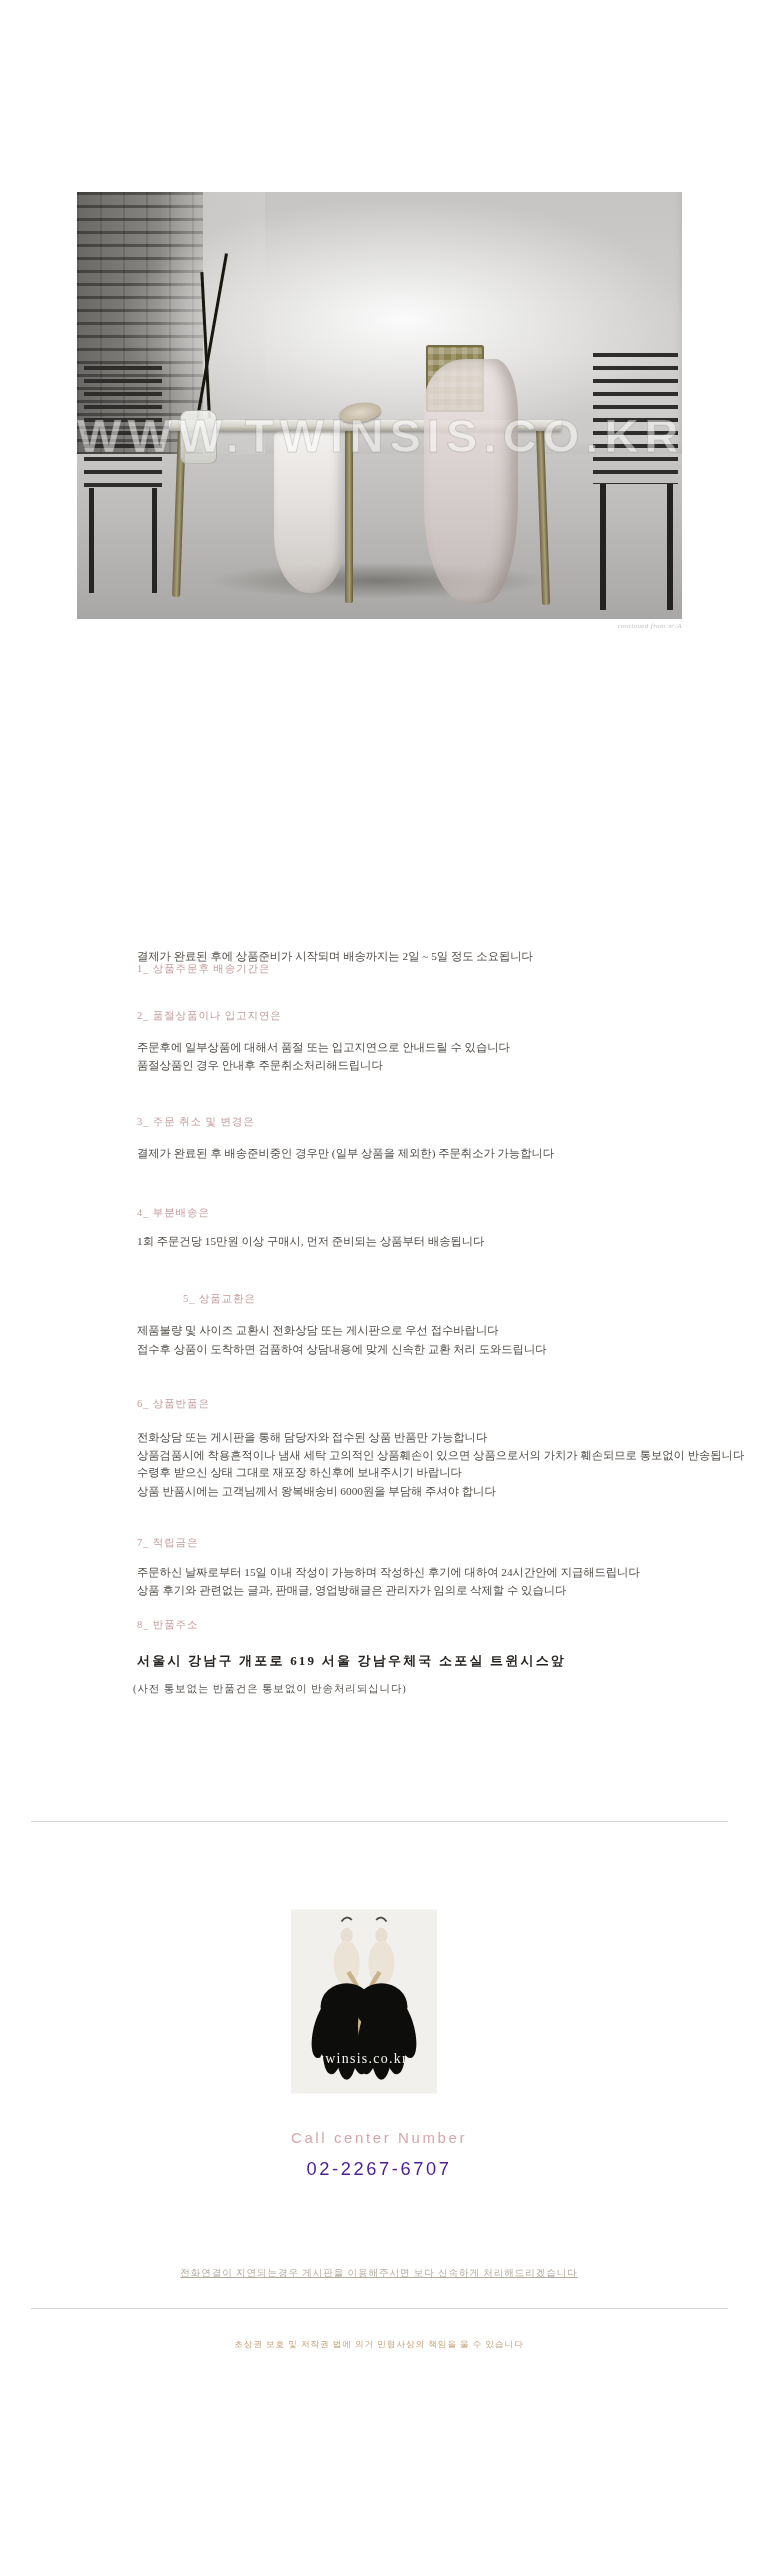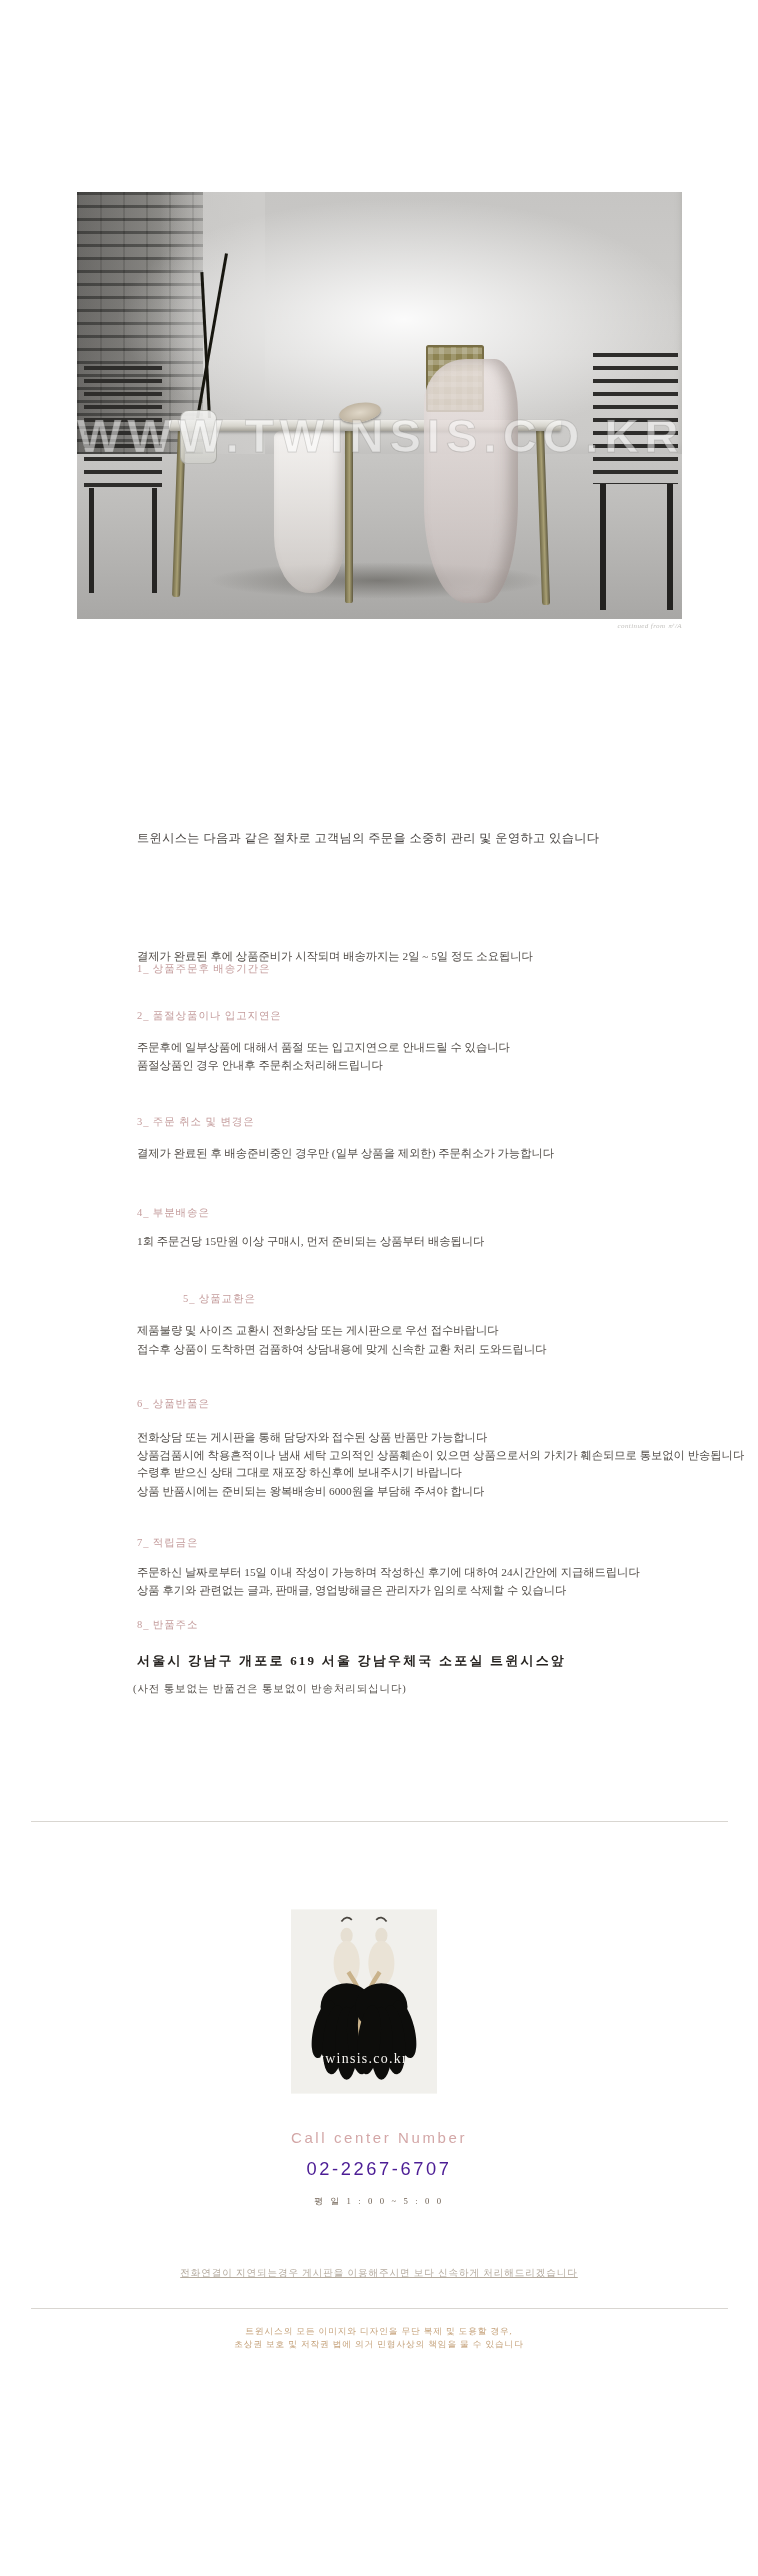--- a/index.html
+++ b/index.html
@@ -100,21 +100,20 @@
     <div class="branch abs" style="left:119px;top:59px;height:167px;transform:rotate(10deg);"></div>
     <div class="branch abs" style="left:131px;top:80px;height:146px;transform:rotate(-3deg);"></div>
     <div class="vase abs"></div>
     <div class="head-obj abs"></div>
     <div class="board abs"></div>
     <div class="fabric-r abs"></div>
     <div class="watermark">WWW.TWINSIS.CO.KR</div>
   </div>
   <div class="caption">continued from ㎡/A</div>
 
-  <div class="intro">트윈시스는 다음과 같은 절차로 고객님의 주문을 소중히 관리 및 운영하고 있습니다</div>
 
   <div class="sec-head" style="top:922px;margin-top:40px;">1_ 상품주문후 배송기간은</div>
   <div class="line" style="top:949px;">결제가 완료된 후에 상품준비가 시작되며 배송까지는 2일 ~ 5일 정도 소요됩니다</div>
 
   <div class="sec-head" style="top:1009px;">2_ 품절상품이나 입고지연은</div>
   <div class="line" style="top:1040px;">주문후에 일부상품에 대해서 품절 또는 입고지연으로 안내드릴 수 있습니다</div>
   <div class="line" style="top:1058px;">품절상품인 경우 안내후 주문취소처리해드립니다</div>
 
   <div class="sec-head" style="top:1115px;">3_ 주문 취소 및 변경은</div>
   <div class="line" style="top:1146px;">결제가 완료된 후 배송준비중인 경우만 (일부 상품을 제외한) 주문취소가 가능합니다</div>
@@ -123,21 +122,21 @@
   <div class="line" style="top:1234px;">1회 주문건당 15만원 이상 구매시, 먼저 준비되는 상품부터 배송됩니다</div>
 
   <div class="sec-head" style="top:1292px;margin-left:46px;">5_ 상품교환은</div>
   <div class="line" style="top:1323px;">제품불량 및 사이즈 교환시 전화상담 또는 게시판으로 우선 접수바랍니다</div>
   <div class="line" style="top:1342px;">접수후 상품이 도착하면 검품하여 상담내용에 맞게 신속한 교환 처리 도와드립니다</div>
 
   <div class="sec-head" style="top:1397px;">6_ 상품반품은</div>
   <div class="line" style="top:1430px;">전화상담 또는 게시판을 통해 담당자와 접수된 상품 반품만 가능합니다</div>
   <div class="line" style="top:1448px;">상품검품시에 착용흔적이나 냄새 세탁 고의적인 상품훼손이 있으면 상품으로서의 가치가 훼손되므로 통보없이 반송됩니다</div>
   <div class="line" style="top:1465px;">수령후 받으신 상태 그대로 재포장 하신후에 보내주시기 바랍니다</div>
-  <div class="line" style="top:1484px;">상품 반품시에는 준비되는 왕복배송비 6000원을 부담해 주셔야 합니다</div>
+  <div class="line" style="top:1484px;">상품 반품시에는 고객님께서 왕복배송비 6000원을 부담해 주셔야 합니다</div>
 
   <div class="sec-head" style="top:1536px;">7_ 적립금은</div>
   <div class="line" style="top:1565px;">주문하신 날짜로부터 15일 이내 작성이 가능하며  작성하신 후기에 대하여 24시간안에 지급해드립니다</div>
   <div class="line" style="top:1583px;">상품 후기와 관련없는 글과, 판매글, 영업방해글은 관리자가 임의로 삭제할 수 있습니다</div>
 
   <div class="sec-head" style="top:1618px;">8_ 반품주소</div>
   <div class="addr">서울시 강남구 개포로 619 서울 강남우체국 소포실 트윈시스앞</div>
   <div class="note">(사전 통보없는 반품건은 통보없이 반송처리되십니다)</div>
 
   <div class="divider" style="top:1821px;"></div>
@@ -164,23 +163,21 @@
       <ellipse cx="130" cy="138" rx="12" ry="34" fill="#0d0d0b" transform="rotate(-14 130 138)"></ellipse>
       <ellipse cx="118" cy="150" rx="13" ry="40" fill="#0d0d0b" transform="rotate(-6 118 150)"></ellipse>
       <ellipse cx="104" cy="154" rx="13" ry="42" fill="#0d0d0b"></ellipse>
       <ellipse cx="90" cy="150" rx="13" ry="40" fill="#0d0d0b" transform="rotate(6 90 150)"></ellipse>
       <text x="84" y="177" text-anchor="middle" font-family="Liberation Serif, DejaVu Serif, serif" font-size="16" letter-spacing="1.5" fill="#f6f4f0">twinsis.co.kr</text>
     </svg>
   </div>
 
   <div class="center cc-label">Call center Number</div>
   <div class="center cc-phone">02-2267-6707</div>
-  <div class="center cc-hours">평 일 1 : 0 0 ~ 5 : 0 0</div>
 
   <div class="center helpline">전화연결이 지연되는경우 게시판을 이용해주시면 보다 신속하게 처리해드리겠습니다</div>
 
   <div class="divider" style="top:2308px;"></div>
 
-  <div class="center copy" style="top:2326px;">트윈시스의 모든 이미지와 디자인을 무단 복제 및 도용할 경우,</div>
   <div class="center copy" style="top:2339px;">초상권 보호 및 저작권 법에 의거 민형사상의 책임을 물 수 있습니다</div>
 
 </div>
 
 
 </body></html>

